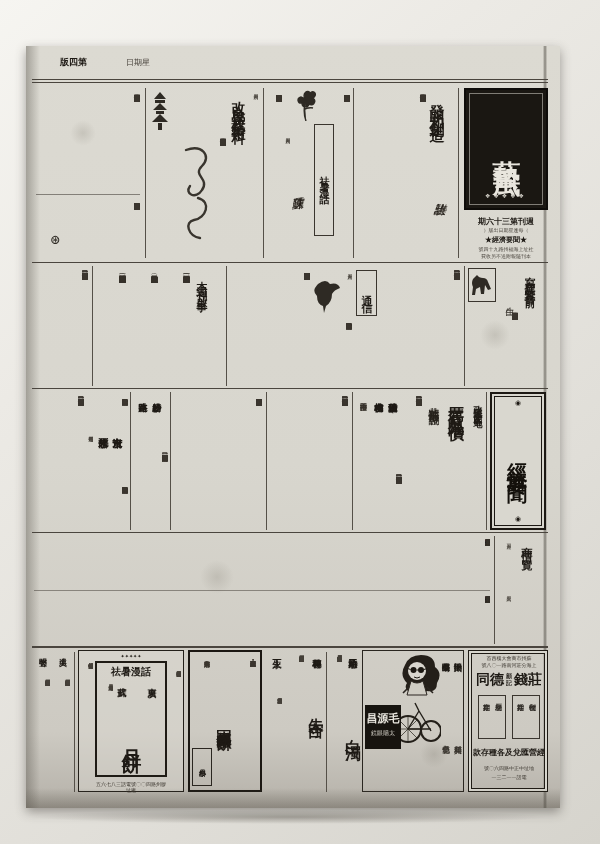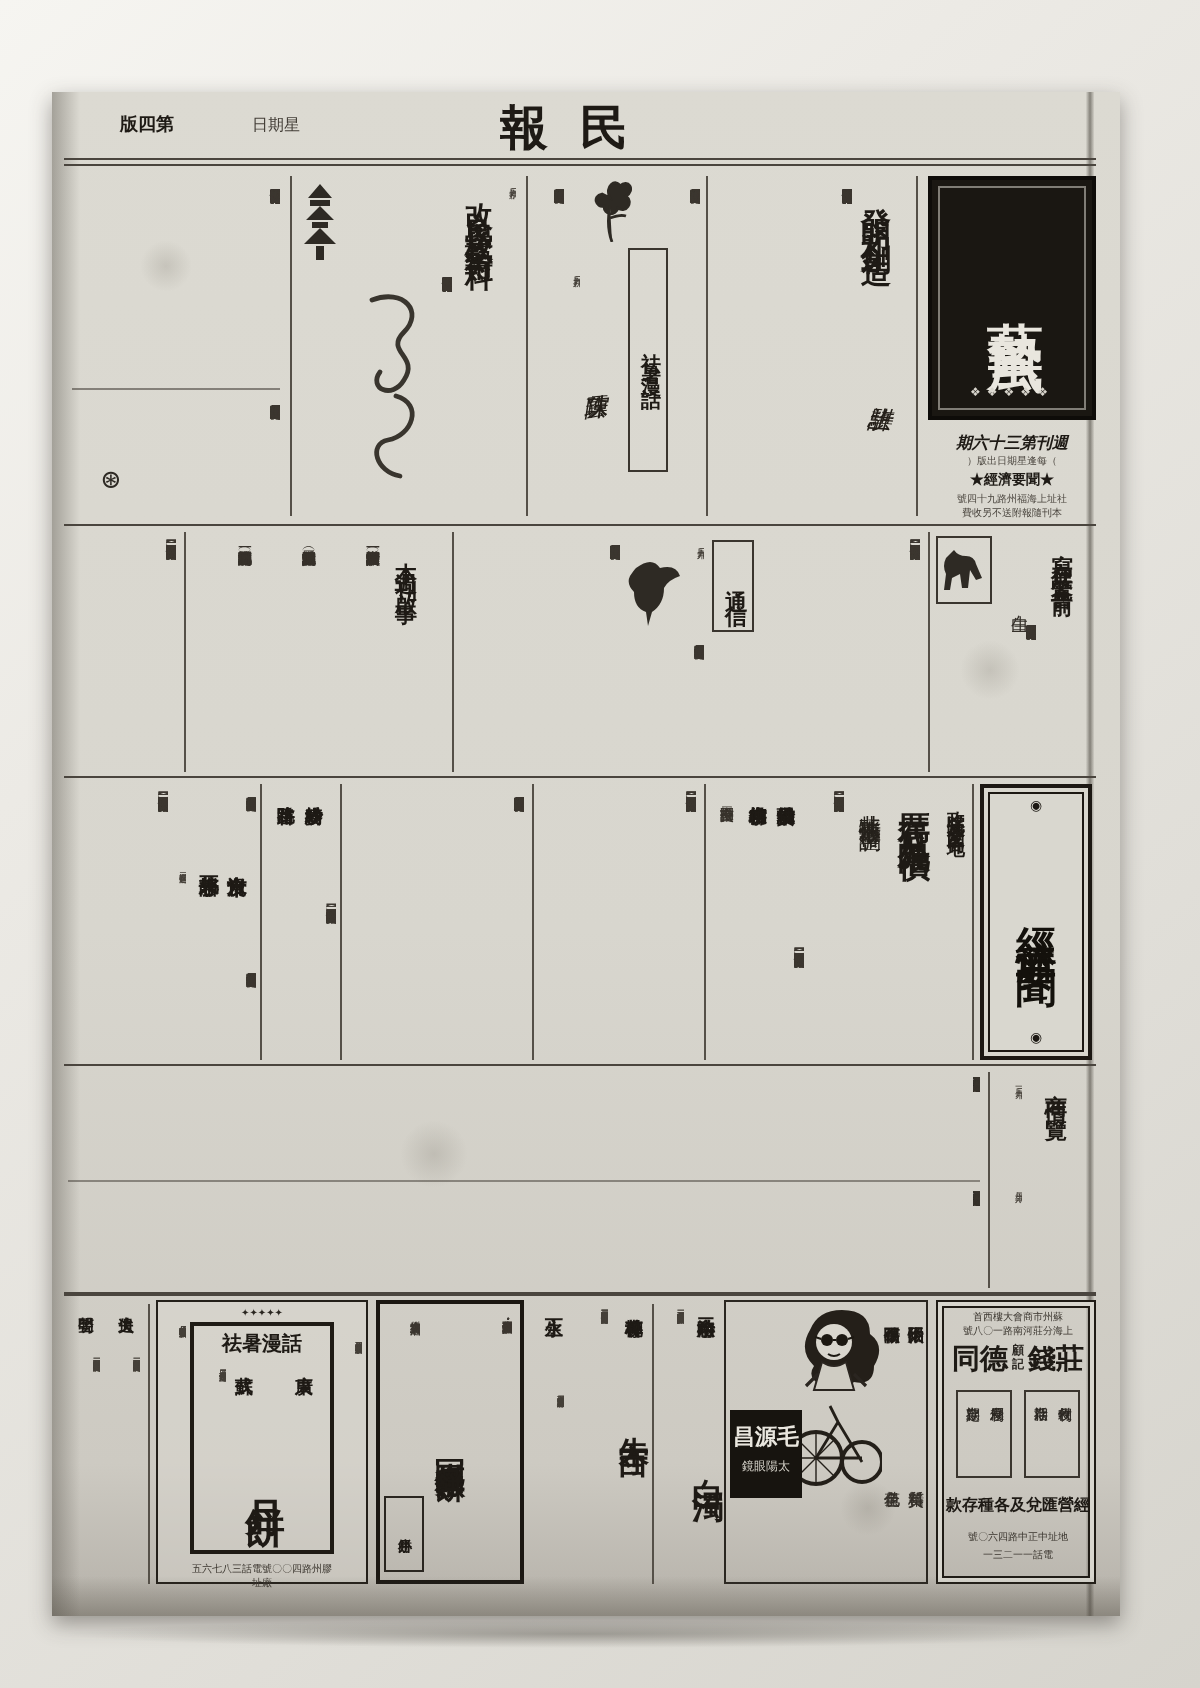--- a/index.html
+++ b/index.html
@@ -40,21 +40,20 @@
 </head>
 <body>
 
 <div id="canvas">
   <div id="paper">
     <div class="edgeL"></div>
     <div class="fold"></div>
 
     <div class="a head" style="left:34px;top:10px;width:70px;font-size:9px;">版四第</div>
     <div class="a" style="left:100px;top:11px;width:40px;font-size:8px;color:#433e37;">日期星</div>
-    <div class="a head ctr" style="left:212px;top:2px;width:104px;font-size:24px;letter-spacing:16px;">報民</div>
     <div class="a rule-h" style="left:6px;top:33px;width:516px;"></div>
     <div class="a rule-h" style="left:6px;top:36px;width:516px;"></div>
 
     <div class="a rule-v" style="left:119px;top:42px;height:170px;"></div>
     <div class="a rule-v" style="left:237px;top:42px;height:170px;"></div>
     <div class="a rule-v" style="left:327px;top:42px;height:170px;"></div>
     <div class="a rule-v" style="left:432px;top:42px;height:170px;"></div>
 
     <div class="a body" style="left:10px;top:44px;width:104px;height:100px;">藝術為人生之表現美育為教育之要素吾國學校藝術科目向未受應有之重視師資設備兩感缺乏課程教材亦多陳舊亟宜銳意改進以期發揚民族文化陶冶青年性靈而培養健全之國民也藝術為人生之表現美育為教育之要素吾國學校藝術科目向未受應有之重視師資設備兩感缺乏課程教材亦多陳舊亟宜銳意改進以期發揚民族文化陶冶青年性靈而培養健全之國民也藝術為人生之表現美育為教育之要素吾國學校藝術科目向未受應有之重視師資設備兩感缺乏課程教材亦多陳舊亟宜銳意改進以期發揚民族文化陶冶青年性靈而培養健全之國民也</div>
     <div class="a rule-h" style="left:10px;top:148px;width:104px;opacity:.6;"></div>
@@ -81,21 +80,21 @@
     <div class="a body" style="left:308px;top:44px;width:16px;height:164px;">秋暑未退天氣亢燥起居飲食尤宜留意衛生瓜果生冷不可多食夜臥當風最易致疾讀者諸君幸注意及之此皆養生之道也秋暑未退天氣亢燥起居飲食尤宜留意衛生瓜果生冷不可多食夜臥當風最易致疾讀者諸君幸注意及之此皆養生之道也</div>
 
     <div class="a v head" style="left:401px;top:46px;height:126px;font-size:15px;letter-spacing:6px;">發明和創造</div>
     <div class="a v sig" style="left:404px;top:148px;height:58px;font-size:12px;transform:rotate(4deg);">許士騏</div>
     <div class="a body" style="left:330px;top:44px;width:70px;height:166px;">藝術為人生之表現美育為教育之要素吾國學校藝術科目向未受應有之重視師資設備兩感缺乏課程教材亦多陳舊亟宜銳意改進以期發揚民族文化陶冶青年性靈而培養健全之國民也藝術為人生之表現美育為教育之要素吾國學校藝術科目向未受應有之重視師資設備兩感缺乏課程教材亦多陳舊亟宜銳意改進以期發揚民族文化陶冶青年性靈而培養健全之國民也藝術為人生之表現美育為教育之要素吾國學校藝術科目向未受應有之重視師資設備兩感缺乏課程教材亦多陳舊亟宜銳意改進以期發揚民族文化陶冶青年性靈而培養健全之國民也藝術為人生之表現美育為教育之要素吾國學校藝術科目向未受應有之重視師資設備兩感缺乏課程教材亦多陳舊亟宜銳意改進以期發揚民族文化陶冶青年性靈而培養健全之國民也</div>
 
     <div class="a yf-box ctr" style="left:438px;top:42px;width:84px;height:122px;">
       <div class="v" style="margin:10px auto 0;height:96px;font-size:28px;font-weight:bold;color:#e9e6de;letter-spacing:10px;">藝風</div>
       <div style="font-size:6px;color:#d8d5cc;letter-spacing:3px;margin-top:-4px;">❖❖❖❖❖</div>
     </div>
-    <div class="a head ctr" style="left:438px;top:170px;width:84px;font-size:8px;font-style:italic;">期六十三第刊週</div>
+    <div class="a head ctr" style="left:438px;top:170px;width:84px;font-size:8px;">期六十三第刊週</div>
     <div class="a ctr" style="left:438px;top:181px;width:84px;font-size:5px;color:#4a453e;">）版出日期星逢每（</div>
     <div class="a head ctr" style="left:438px;top:189px;width:84px;font-size:7px;">★經濟要聞★</div>
     <div class="a ctr" style="left:438px;top:200px;width:84px;font-size:5px;color:#4a453e;">號四十九路州福海上址社</div>
     <div class="a ctr" style="left:438px;top:207px;width:84px;font-size:5px;color:#4a453e;">費收另不送附報隨刊本</div>
 
     <div class="a rule-h" style="left:6px;top:216px;width:516px;"></div>
 
     <div class="a rule-v" style="left:438px;top:220px;height:120px;"></div>
     <div class="a rule-v" style="left:200px;top:220px;height:120px;"></div>
     <div class="a rule-v" style="left:66px;top:220px;height:120px;"></div>

